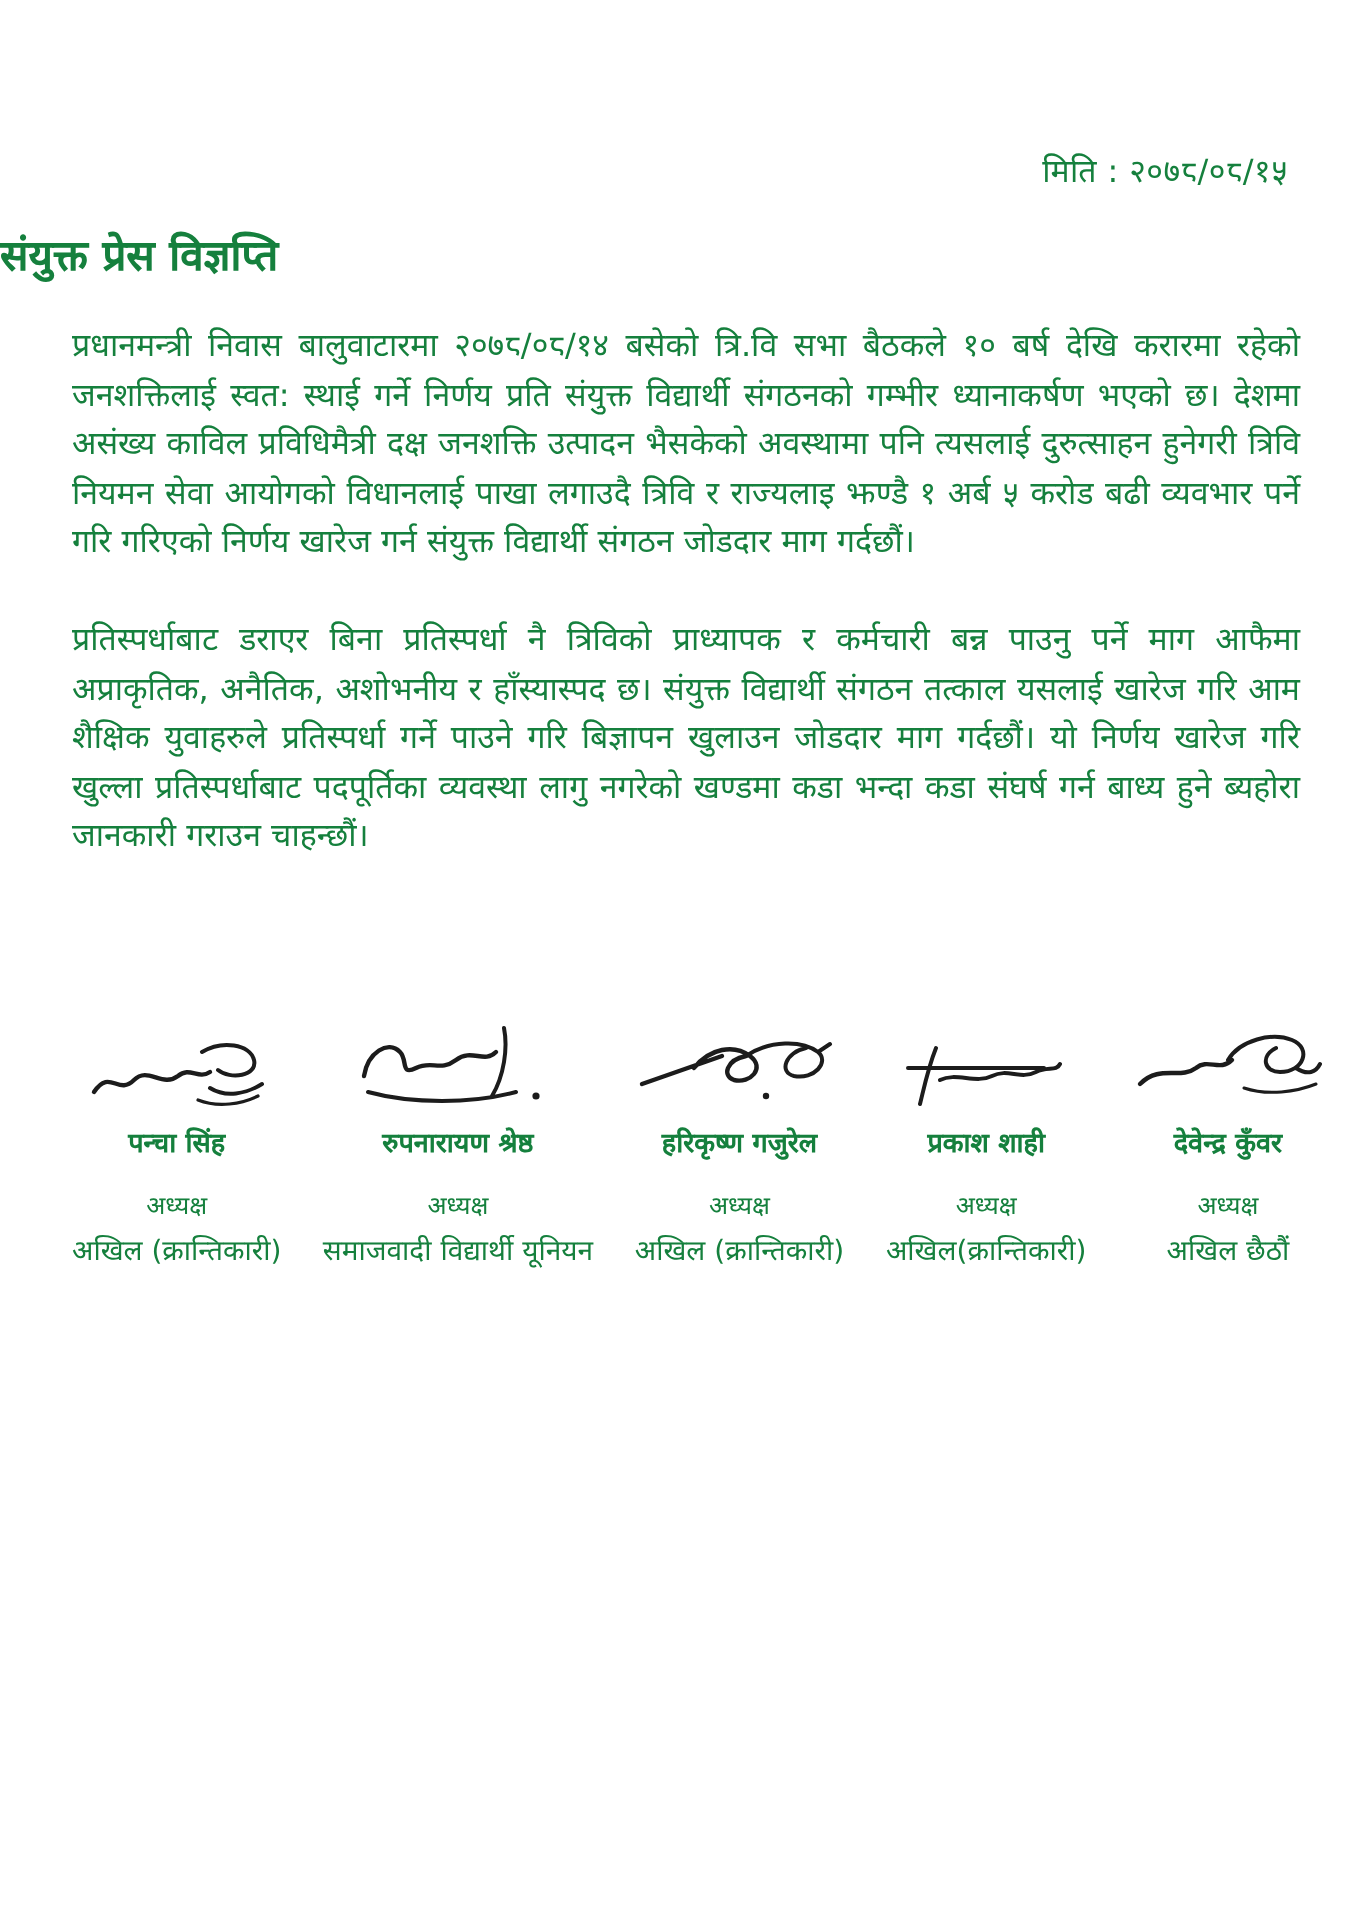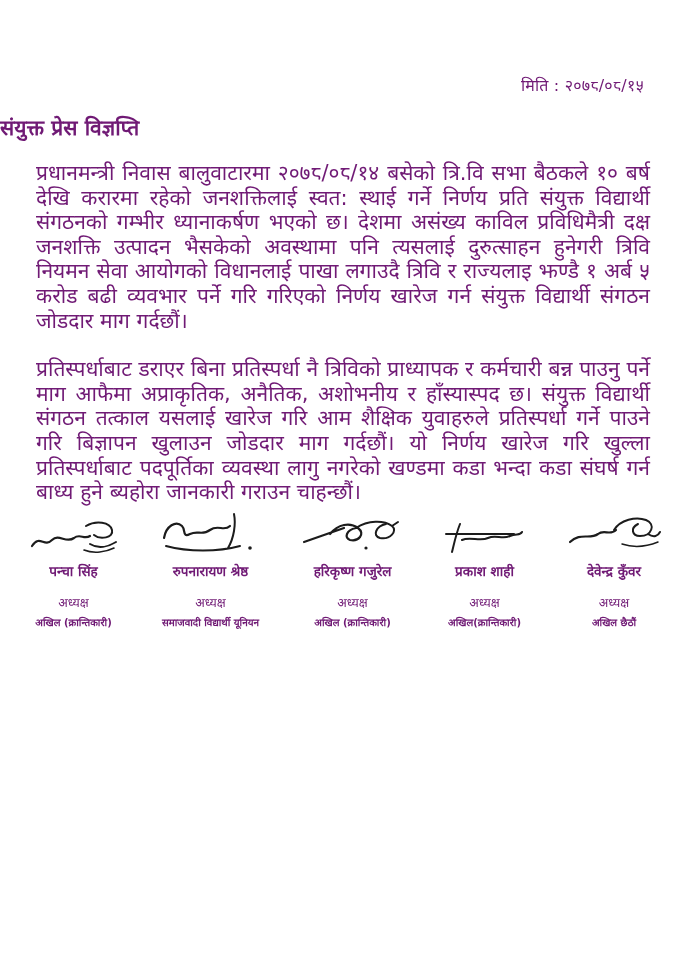--- a/index.html
+++ b/index.html
@@ -6,21 +6,21 @@
     margin: 0;
     padding: 0;
     background: #ffffff;
   }
   .page {
     position: relative;
     width: 682px;
     height: 960px;
     background: #ffffff;
     font-family: "DejaVu Sans", sans-serif;
-    color: #701a75;
+    color: #15803d;
     overflow: hidden;
   }
   .date-line {
     position: absolute;
     top: 74px;
     right: 38px;
     font-size: 16px;
     letter-spacing: 0.2px;
   }
   .doc-title {
@@ -33,27 +33,27 @@
     font-weight: bold;
   }
   .doc-body {
     position: absolute;
     top: 161px;
     left: 36px;
     right: 32px;
   }
   .doc-body p {
     margin: 0 0 24px 0;
-    font-size: 21px;
+    font-size: 16px;
     line-height: 24.6px;
     text-align: justify;
   }
   .signatures {
     position: absolute;
-    left: 26px;
+    left: 36px;
     right: 18px;
     top: 508px;
     display: flex;
     justify-content: space-between;
     align-items: flex-start;
     gap: 4px;
   }
   .sig-block {
     display: flex;
     flex-direction: column;
@@ -75,22 +75,22 @@
     font-size: 13.5px;
     white-space: nowrap;
     margin-top: 4px;
   }
   .sig-role {
     font-size: 12.5px;
     margin-top: 14px;
     white-space: nowrap;
   }
   .sig-org {
-    font-weight: bold;
-    font-size: 10px;
+    font-weight: normal;
+    font-size: 14px;
     margin-top: 4px;
     white-space: nowrap;
   }
 </style>
 </head>
 <body>
 
 <div class="page">
 
   <div class="date-line">मिति : २०७८/०८/१५</div>

